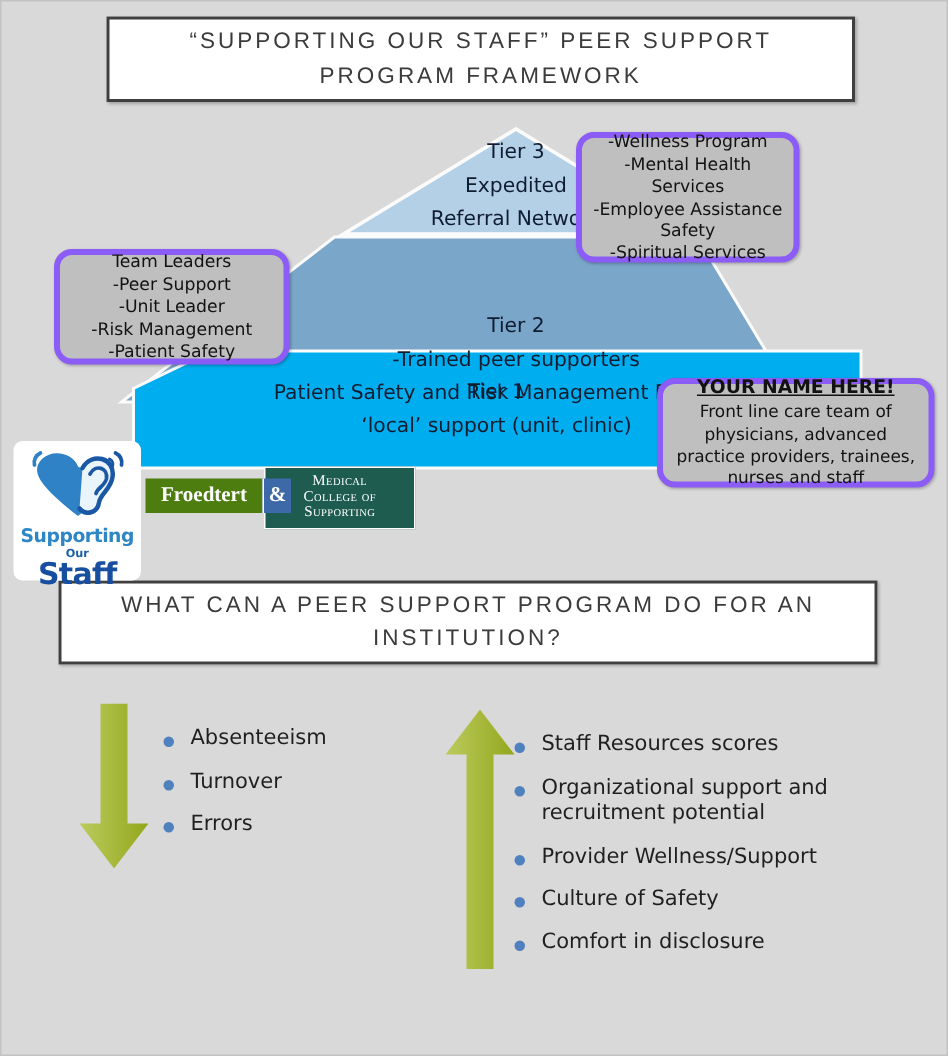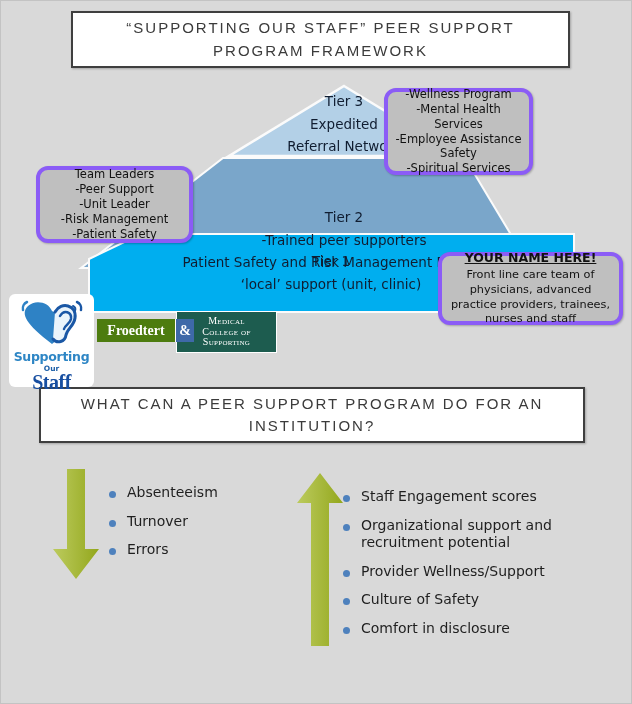--- a/index.html
+++ b/index.html
@@ -42,21 +42,21 @@
   .callout.top-right { left:383px; top:73px;  width:149px; height:87px; }
   .callout.bot-right { left:437px; top:237px; width:185px; height:73px; font-size:11.3px; }
   .callout .co-title{ font-weight:bold; text-decoration:underline; font-size:12.5px; margin-bottom:2px; }
   
   .sos-logo{
     position:absolute; left:8px; top:255px; width:85px; height:93px; z-index:4;
     background:#FFFFFF; border-radius:6px; text-align:center; box-sizing:border-box; padding-top:3px;margin-top:38px;
   }
   .sos-word1{ color:#2E86C5; font-weight:bold; font-size:12.5px; line-height:1; letter-spacing:-0.3px;}
   .sos-word2{ color:#1C5FA8; font-weight:bold; font-size:7.5px;  line-height:1.2;}
-  .sos-word3{ color:#174EA0; font-weight:bold; font-size:20px;   line-height:0.9; letter-spacing:-0.5px;font-family:Liberation Serif, serif;}
+  .sos-word3{ color:#174EA0; font-weight:bold; font-size:20px;   line-height:0.9; letter-spacing:-0.5px;}
   .fmcw-logo{ position:absolute; left:96px; top:310px; width:180px; height:42px; z-index:4; }
   .fmcw-green{
     position:absolute; left:79px; top:0; width:101px; height:42px; background:#1D5C4F;
     color:#FFFFFF; font-family:"Liberation Serif", serif; font-variant:small-caps;
     display:flex; flex-direction:column; align-items:center; justify-content:center;
     font-size:10px; line-height:1.05; letter-spacing:0.3px; border:1px solid #FFFFFF; box-sizing:border-box;
   }
   .fmcw-navy{
     position:absolute; left:0; top:8px; width:78px; height:23px; background:#4d7c0f;
     color:#FFFFFF; font-family:"Liberation Serif", serif; font-weight:bold; font-size:14px;
@@ -183,21 +183,21 @@
       <linearGradient id="g2" x1="0" y1="0" x2="1" y2="0">
         <stop offset="0" stop-color="#BCCB5E"></stop>
         <stop offset="1" stop-color="#93A71C"></stop>
       </linearGradient>
     </defs>
     <path d="M23,0 L46,30 h-14 v143 h-18 V30 H0 Z" fill="url(#g2)"></path>
   </svg>
   <ul class="blist list-up">
     <li>
         <span class="dot"></span>
-        <span>Staff Engagement scores</span>
+        <span>Staff Resources scores</span>
       </li>
     <li>
         <span class="dot"></span>
         <span>Organizational support and recruitment potential</span>
       </li>
     <li>
         <span class="dot"></span>
         <span>Provider Wellness/Support</span>
       </li>
     <li>

